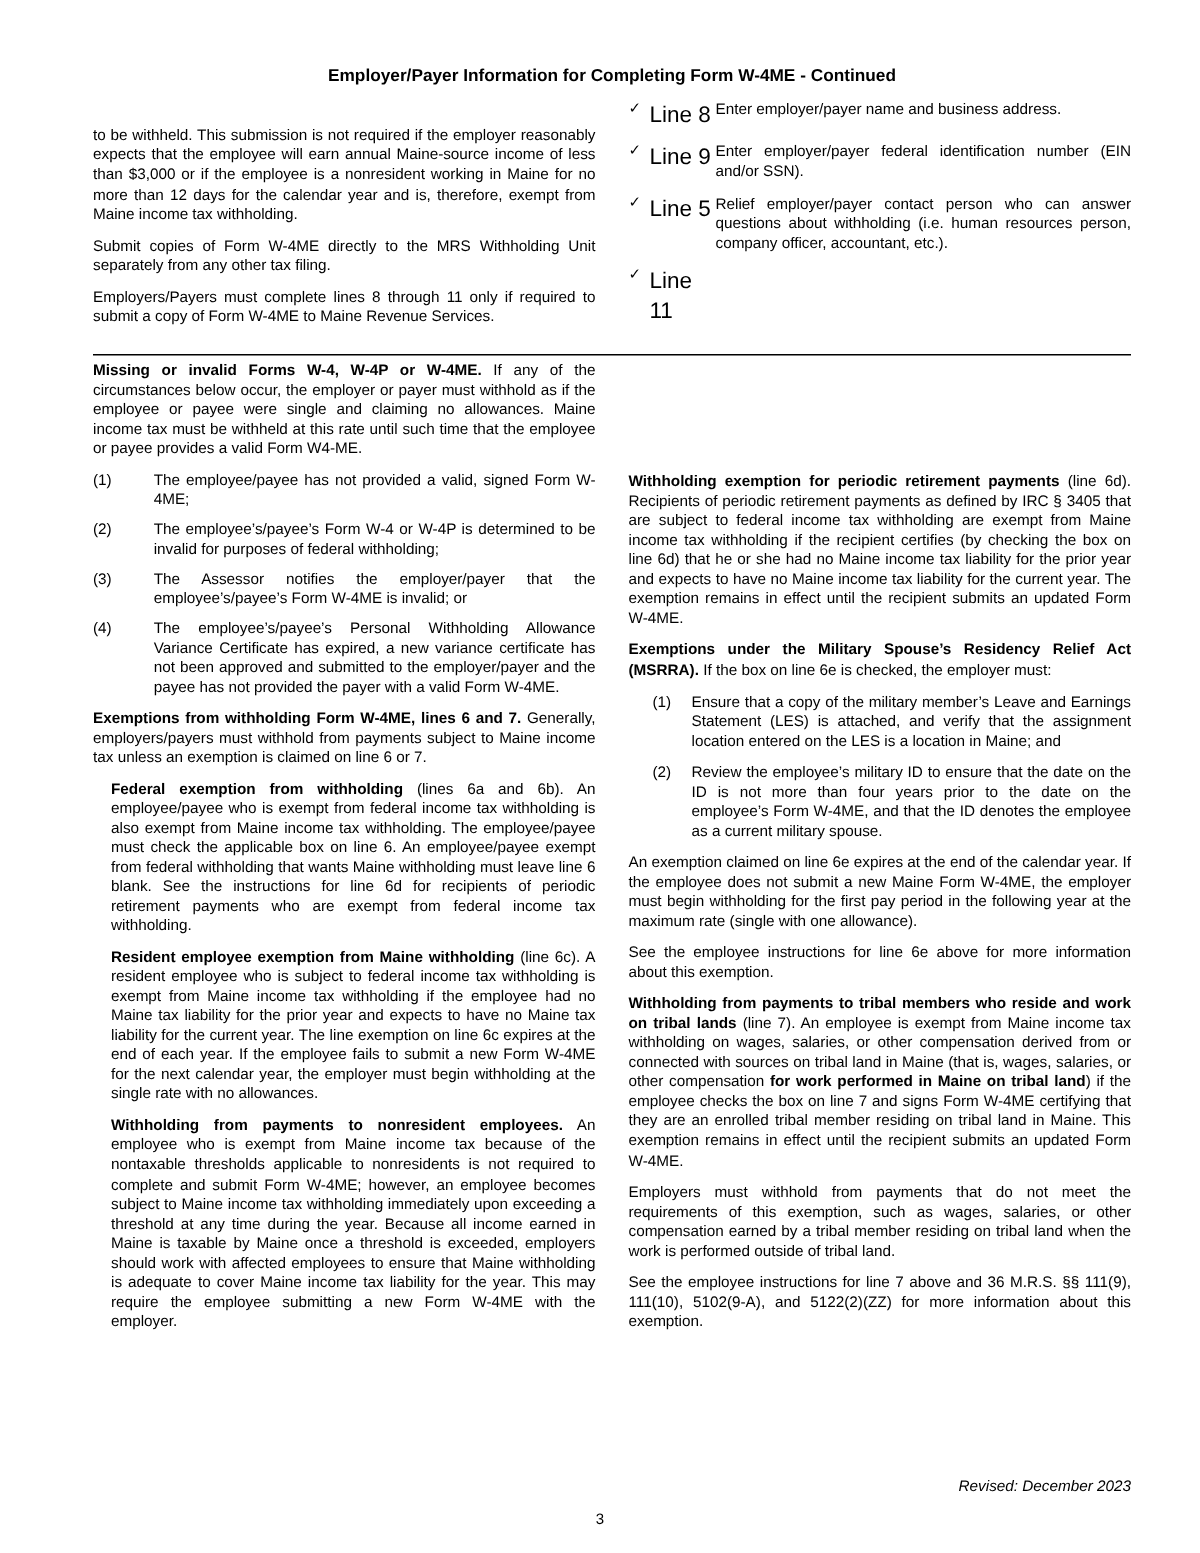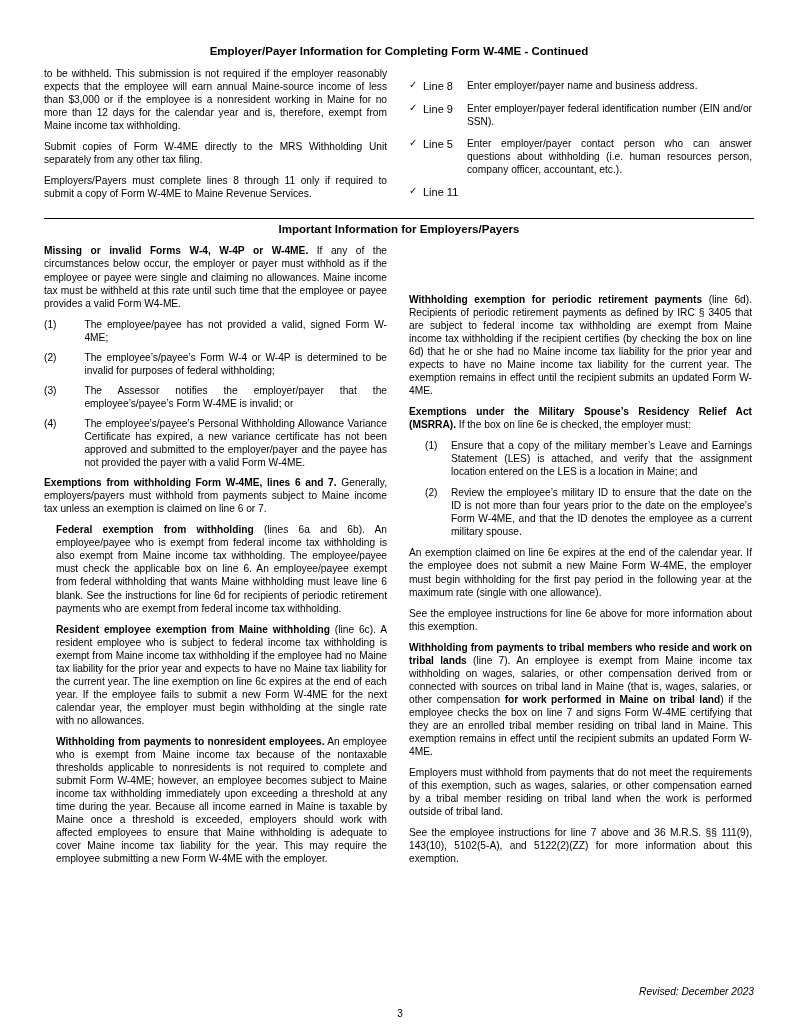--- a/index.html
+++ b/index.html
@@ -12,21 +12,21 @@
     height: 1035px;
     font-family: "Liberation Sans", sans-serif;
     color: #000000;
     position: relative;
   }
   .page {
     position: relative;
     width: 800px;
     height: 1035px;
     box-sizing: border-box;
-    padding: 40px 46px 20px 44px;
+    padding: 40px 46px 20px 62px;
   }
   .doc-title {
     text-align: center;
     font-size: 11.5px;
     font-weight: bold;
     margin: 5px 0 10px 0;
   }
   .cols {
     display: flex;
     gap: 22px;
@@ -63,21 +63,21 @@
     margin-bottom: 9px;
   }
   .check-row .chk {
     flex: 0 0 14px;
     font-size: 10px;
     color: #000;
     line-height: 1.28;
   }
   .check-row .lbl {
     flex: 0 0 44px;
-    font-size: 11px;
+    font-size: 15px;
     line-height: 1.28;
   }
   .check-row .desc {
     flex: 1 1 auto;
     font-size: 10.2px;
     line-height: 1.28;
     text-align: justify;
   }
   .section-rule {
     border: 0;
@@ -150,33 +150,32 @@
 
       <div class="check-row">
         <div class="chk">✓</div>
         <div class="lbl">Line 9</div>
         <div class="desc">Enter employer/payer federal identification number (EIN and/or SSN).</div>
       </div>
 
       <div class="check-row">
         <div class="chk">✓</div>
         <div class="lbl">Line 5</div>
-        <div class="desc">Enter employer/payer contact person who can answer questions about withholding (i.e. human resources person, company officer, accountant, etc.).</div>
+        <div class="desc">Relief employer/payer contact person who can answer questions about withholding (i.e. human resources person, company officer, accountant, etc.).</div>
       </div>
 
       <div class="check-row">
         <div class="chk">✓</div>
         <div class="lbl">Line 11</div>
       </div>
 
     </div>
   </div>
 
   <hr class="section-rule">
-  <div class="section-title">Important Information for Employers/Payers</div>
 
   <div class="cols">
 
     <div class="col">
 
       <p class="txt"><b>Missing or invalid Forms W-4, W-4P or W-4ME.</b><span> If any of the circumstances below occur, the employer or payer must withhold as if the employee or payee were single and claiming no allowances. Maine income tax must be withheld at this rate until such time that the employee or payee provides a valid Form W4-ME.</span></p>
 
       <div class="hang">
         <div class="marker">(1)</div>
         <div class="body">The employee/payee has not provided a valid, signed Form W-4ME;</div>
@@ -218,21 +217,21 @@
         <div class="marker">(2)</div>
         <div class="body">Review the employee’s military ID to ensure that the date on the ID is not more than four years prior to the date on the employee’s Form W-4ME, and that the ID denotes the employee as a current military spouse.</div>
       </div>
 
       <p class="txt">An exemption claimed on line 6e expires at the end of the calendar year. If the employee does not submit a new Maine Form W-4ME, the employer must begin withholding for the first pay period in the following year at the maximum rate (single with one allowance).</p>
       <p class="txt">See the employee instructions for line 6e above for more information about this exemption.</p>
 
       <p class="txt"><b>Withholding from payments to tribal members who reside and work on tribal lands</b><span> (line 7). An employee is exempt from Maine income tax withholding on wages, salaries, or other compensation derived from or connected with sources on tribal land in Maine (that is, wages, salaries, or other compensation </span><b>for work performed in Maine on tribal land</b><span>) if the employee checks the box on line 7 and signs Form W-4ME certifying that they are an enrolled tribal member residing on tribal land in Maine. This exemption remains in effect until the recipient submits an updated Form W-4ME.</span></p>
 
       <p class="txt">Employers must withhold from payments that do not meet the requirements of this exemption, such as wages, salaries, or other compensation earned by a tribal member residing on tribal land when the work is performed outside of tribal land.</p>
-      <p class="txt">See the employee instructions for line 7 above and 36 M.R.S. §§ 111(9), 143(10), 5102(5-A), and 5122(2)(ZZ) for more information about this exemption.</p>
+      <p class="txt">See the employee instructions for line 7 above and 36 M.R.S. §§ 111(9), 111(10), 5102(9-A), and 5122(2)(ZZ) for more information about this exemption.</p>
 
     </div>
   </div>
 
   <div class="footer">
     <div class="page-number">3</div>
   </div>
   <div class="revised">Revised: December 2023</div>
 
 </div>

